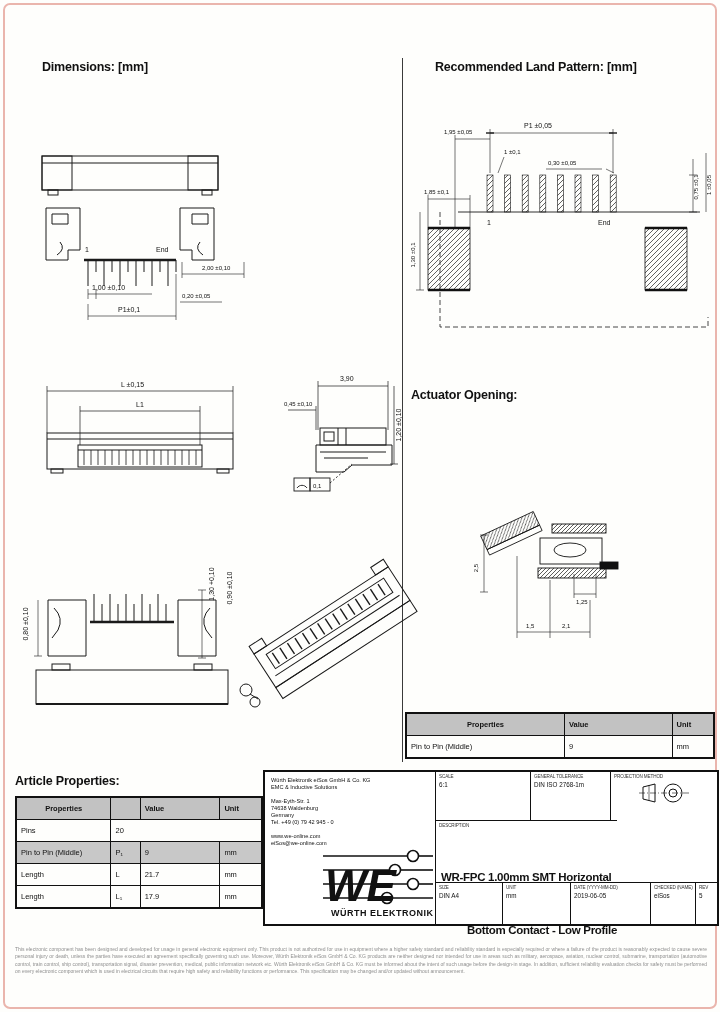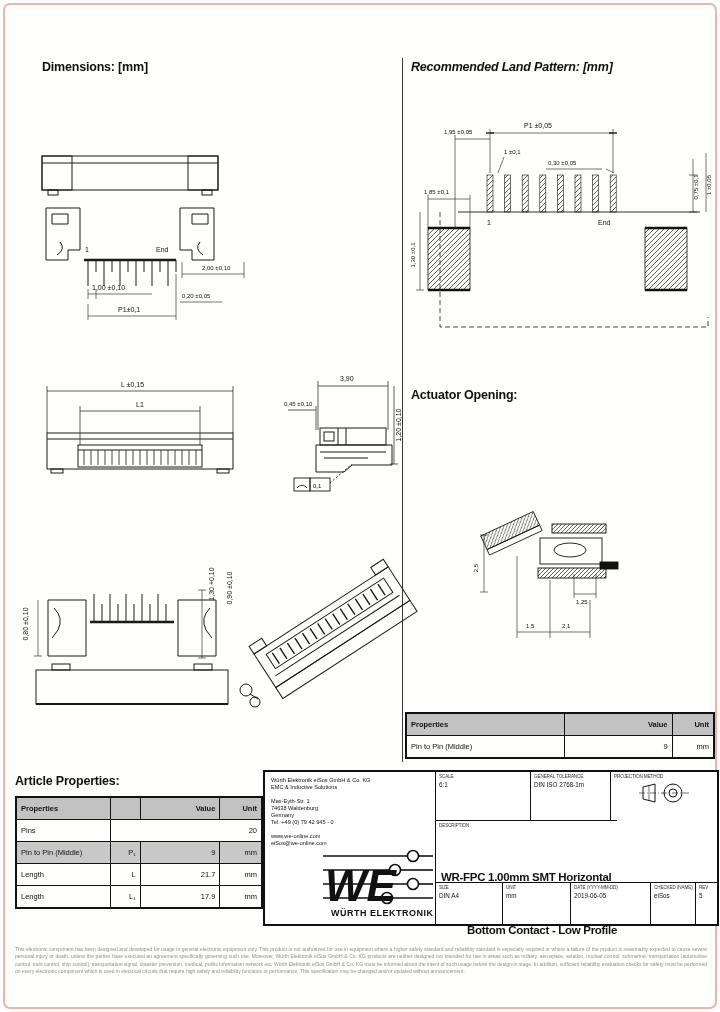--- a/index.html
+++ b/index.html
@@ -12,43 +12,43 @@
   .vdiv{position:absolute;width:1px;background:#3a3a3a;}
 
   
   svg text{font-family:"Liberation Sans",sans-serif;fill:#111;}
   .dt{font-size:7px;}
   .dts{font-size:6px;}
 
   
   table.props{border-collapse:collapse;font-size:7.5px;}
   table.props th,table.props td{border:1px solid #111;padding:2px 4px;height:17px;}
-  table.props th{background:#c2c2c2;font-weight:bold;text-align:left;}
-  table.props th.c,table.props td.c{text-align:right;margin-left:36px;}
+  table.props th{background:#c2c2c2;font-weight:bold;text-align:center;}
+  table.props th.c,table.props td.c{text-align:left;margin-left:36px;}
   table.props{border:2px solid #111;}
   tr.gray td{background:#c8c8c8;}
 
   
   .tblock{position:absolute;border:2px solid #111;background:#fff;}
   .tb-cell{position:absolute;border-left:1px solid #111;border-top:1px solid #111;box-sizing:border-box;}
   .tb-label{font-size:4.6px;color:#333;padding:2px 0 0 3px;letter-spacing:-0.1px;}
   .tb-value{font-size:6.3px;padding:2px 0 0 3px;}
   .company{font-size:5.6px;line-height:7px;white-space:pre-line;}
   .desc{font-weight:bold;font-size:11.5px;line-height:14px;letter-spacing:-0.3px;margin-top:39px;}
   .ocode{font-weight:bold;font-size:14.5px;letter-spacing:-0.3px;}
   .footer-text{font-size:5px;line-height:7.3px;color:#8f8f8f;text-align:justify;}
 </style>
 </head>
 <body>
 
 <div class="page">
   <div class="page-frame"></div>
 
   <div class="abs sec-title" style="left:18px;top:60px;padding-left:24px;">Dimensions: [mm]</div>
-  <div class="abs sec-title" style="left:411px;top:60px;font-style:italic;">Recommended Land Pattern: [mm]</div>
+  <div class="abs sec-title" style="left:435px;top:60px;">Recommended Land Pattern: [mm]</div>
   <div class="abs sec-title" style="left:411px;top:388px;">Actuator Opening:</div>
   <div class="abs sec-title" style="left:15px;top:774px;">Article Properties:</div>
 
   <div class="vdiv" style="left:402px;top:58px;height:704px;"></div>
 
   <svg class="abs" style="left:30px;top:148px;" width="230" height="190" viewBox="0 0 230 190">
     <g stroke="#1a1a1a" fill="none" stroke-width="1">
       <rect x="12" y="8" width="176" height="34"></rect>
       <line x1="12" y1="15" x2="188" y2="15"></line>
       <rect x="12" y="8" width="30" height="34"></rect>

